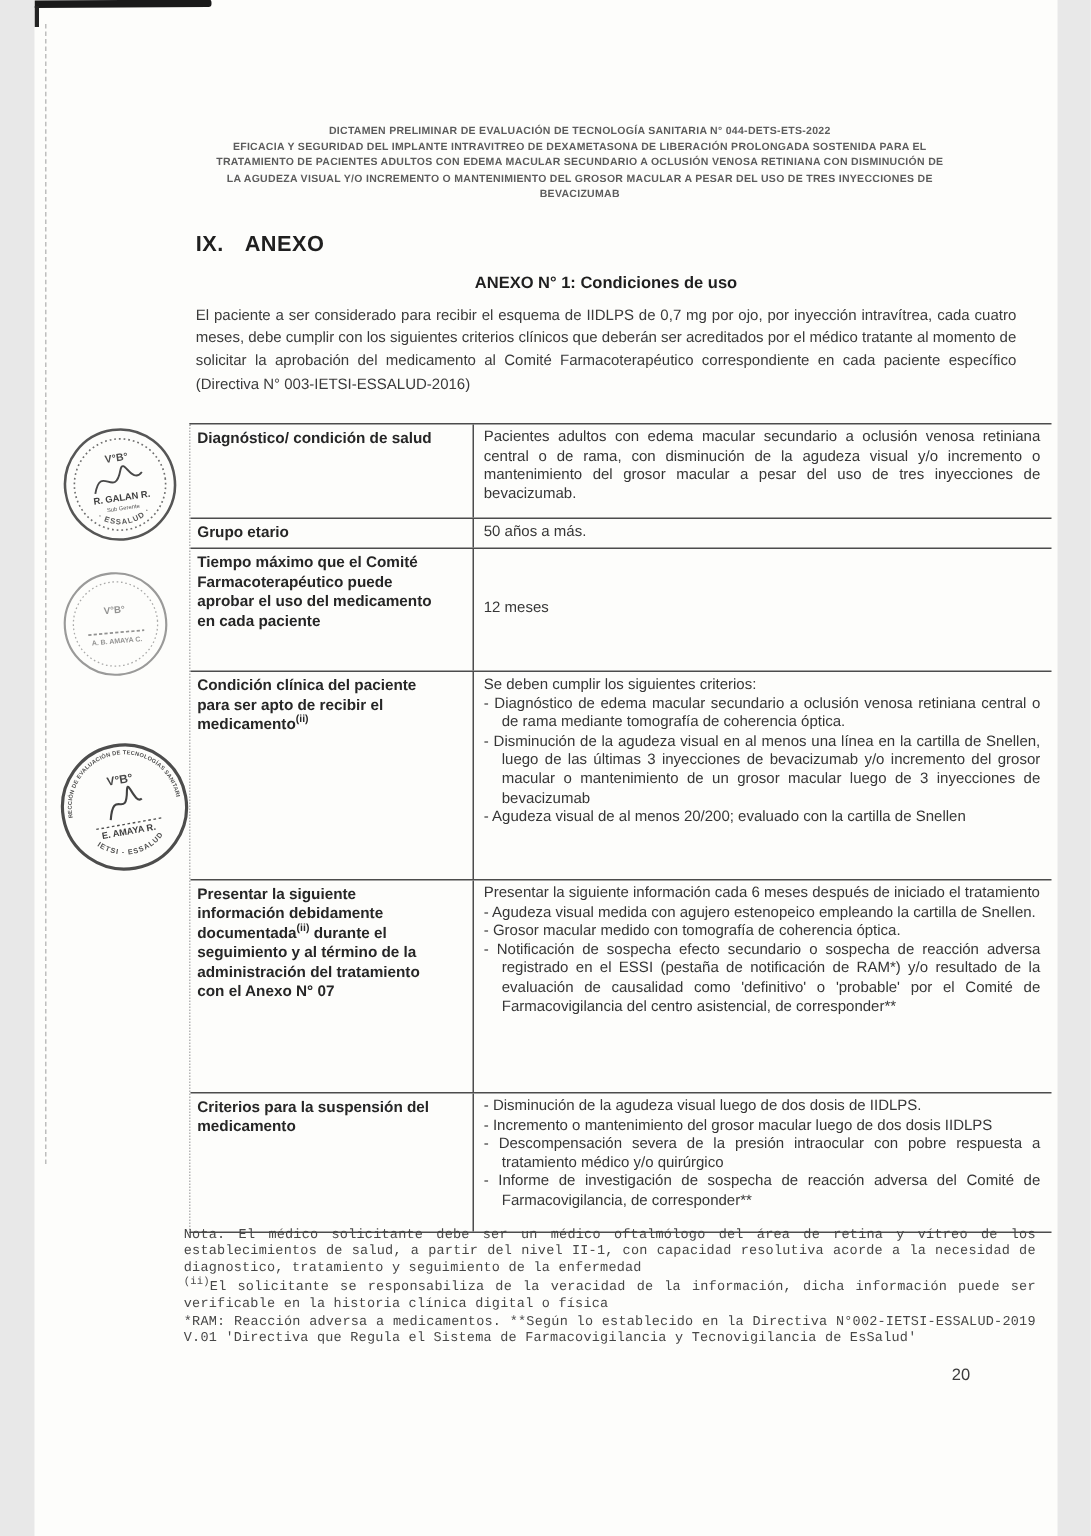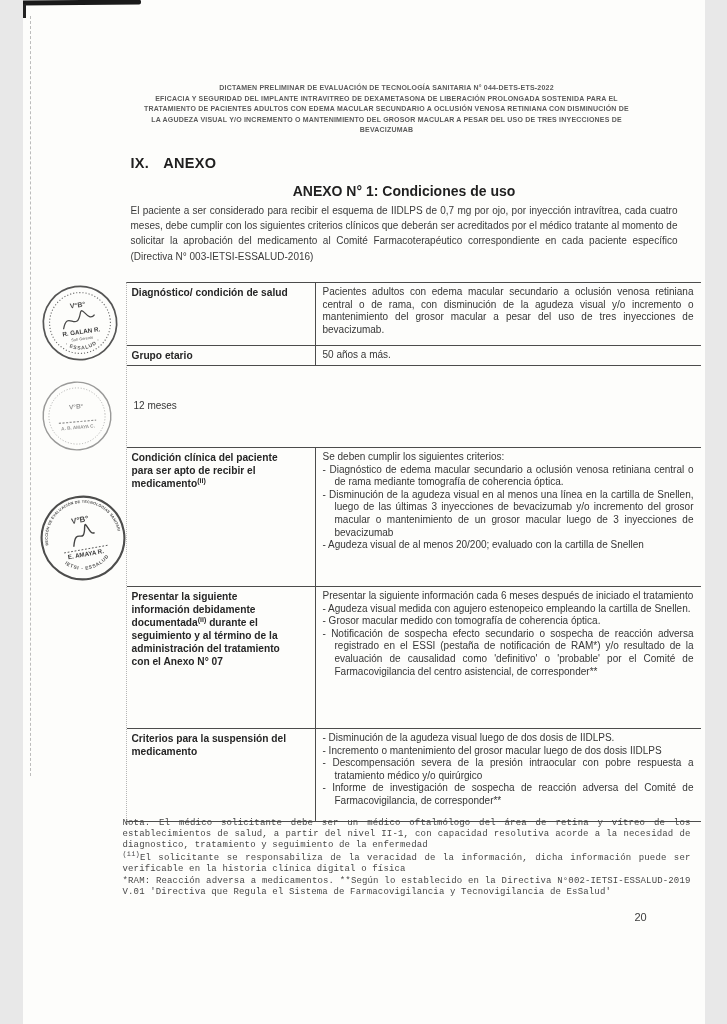--- a/index.html
+++ b/index.html
@@ -14,21 +14,21 @@
   .scan-tick{position:absolute;left:0;top:4px;width:3px;height:14px;background:#222;}
   .scan-edge{position:absolute;left:7px;top:16px;height:760px;width:0;border-left:1px dashed #8a8a8a;opacity:.55;}
 
   
   .doc-header{
     position:absolute;left:62px;top:83px;width:604px;text-align:center;
     font-size:7px;line-height:10.6px;color:#5c5c5c;letter-spacing:.2px;font-weight:bold;
   }
   
   .section-heading{position:absolute;left:108px;top:155px;font-size:14.5px;font-weight:bold;color:#1f1f1f;letter-spacing:.3px;display:flex;gap:14px;}
-  .anexo-subtitle{position:absolute;left:108px;top:183px;width:547px;text-align:center;font-size:14px;font-weight:bold;color:#1f1f1f;}
+  .anexo-subtitle{position:absolute;left:108px;top:183px;width:547px;text-align:center;font-size:11px;font-weight:bold;color:#1f1f1f;}
   
   .intro{position:absolute;left:108px;top:203px;width:547px;font-size:10px;line-height:15.2px;text-align:justify;color:#3a3a3a;}
 
   
   .cond-table{
     position:absolute;left:103px;top:282px;width:574px;
     border-top:1px solid #4c4c4c;border-bottom:1px solid #4c4c4c;
     border-left:1px dotted #b5b5b5;
   }
   .t-row{display:grid;grid-template-columns:189px 1fr;border-bottom:1px solid #4c4c4c;}
@@ -90,20 +90,21 @@
       <div class="t-label">Diagnóstico/ condición de salud</div>
       <div class="t-content">Pacientes adultos con edema macular secundario a oclusión venosa retiniana central o de rama, con disminución de la agudeza visual y/o incremento o mantenimiento del grosor macular a pesar del uso de tres inyecciones de bevacizumab.</div>
     </div>
 
     <div class="t-row r2">
       <div class="t-label">Grupo etario</div>
       <div class="t-content">50 años a más.</div>
     </div>
 
     <div class="t-row r3">
+      <div class="t-label">Tiempo máximo que el Comité Farmacoterapéutico puede aprobar el uso del medicamento en cada paciente</div>
       <div class="t-content center-v">12 meses</div>
     </div>
 
     <div class="t-row r4">
       <div class="t-label">
         <span>Condición clínica del paciente para ser apto de recibir el medicamento</span><sup>(ii)</sup>
       </div>
       <div class="t-content">
         <div>Se deben cumplir los siguientes criterios:</div>
         <div class="bullet">Diagnóstico de edema macular secundario a oclusión venosa retiniana central o de rama mediante tomografía de coherencia óptica.</div>

